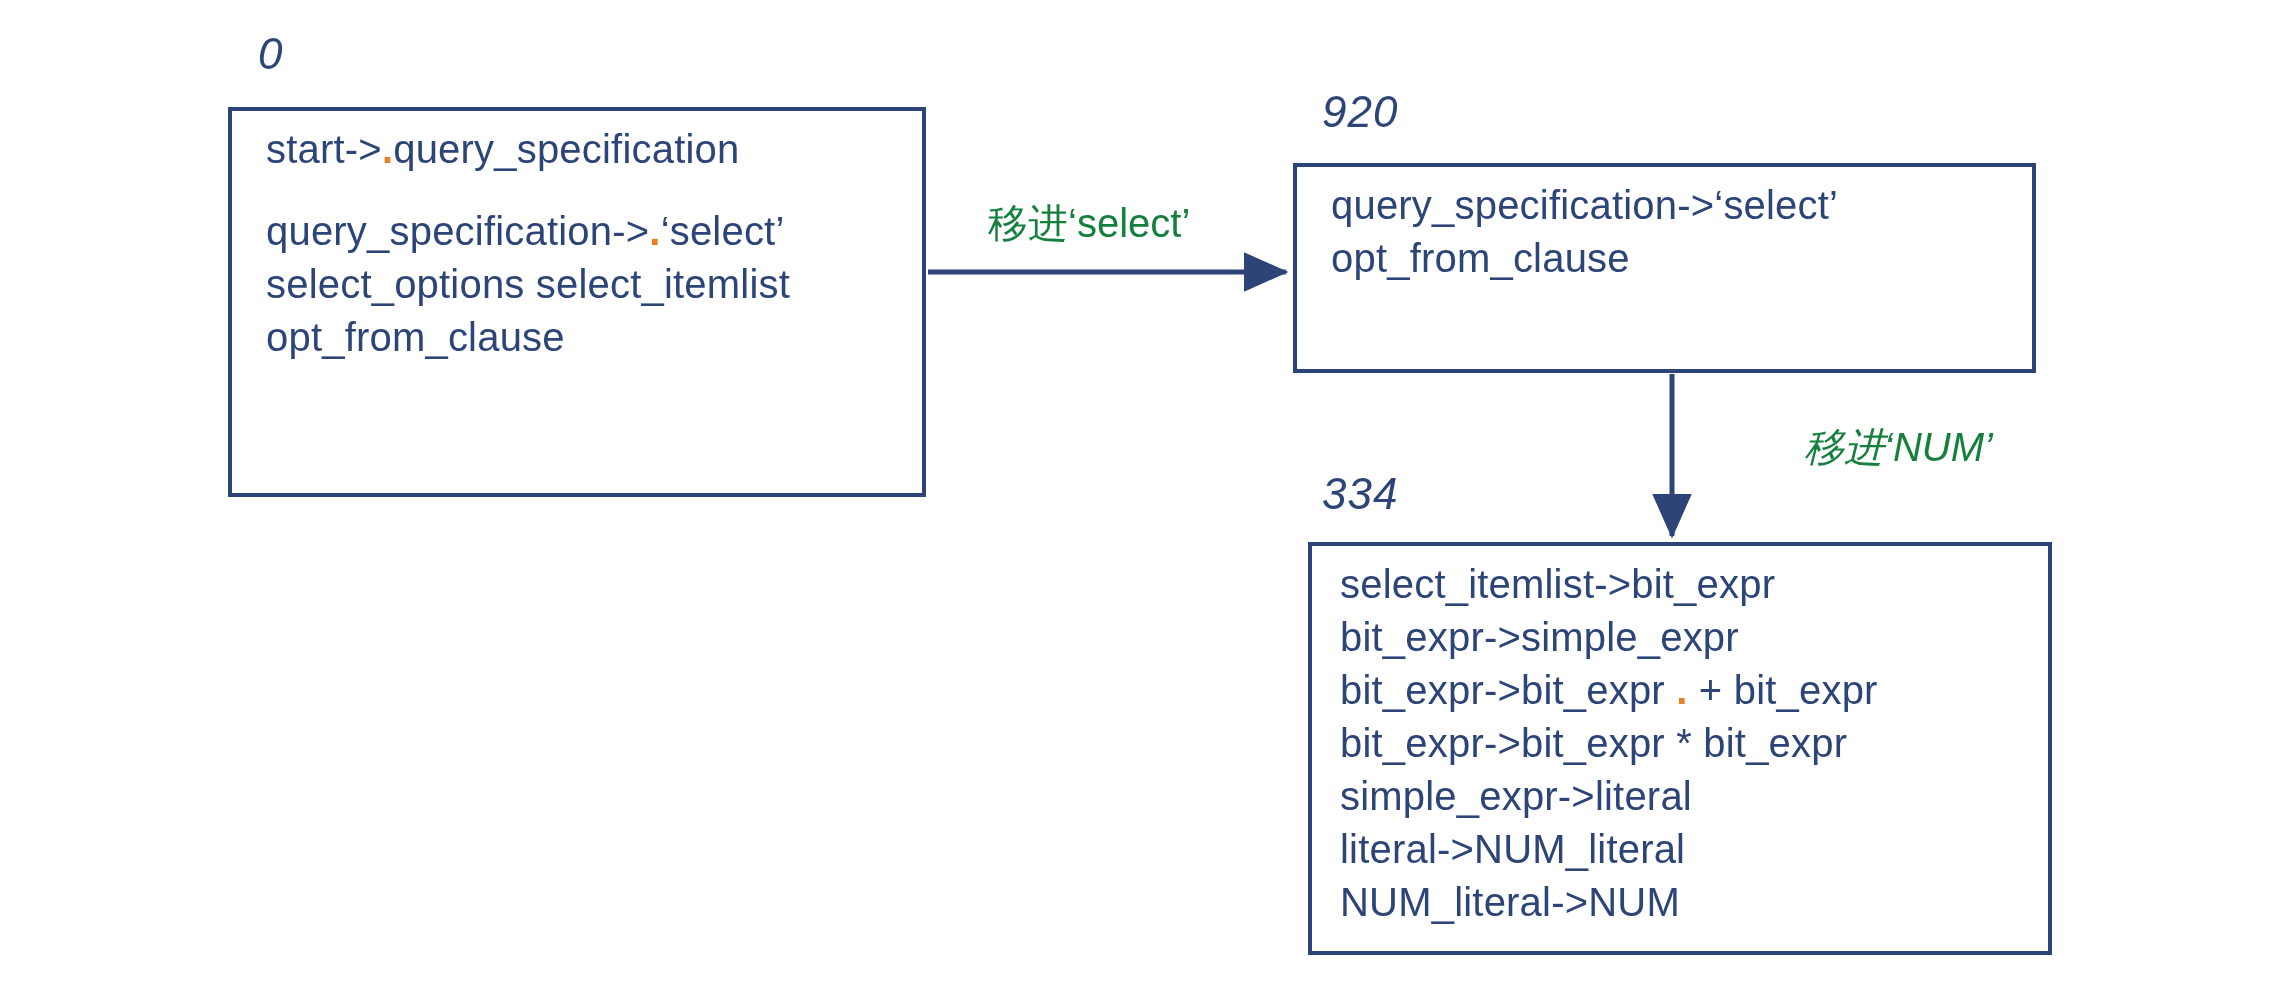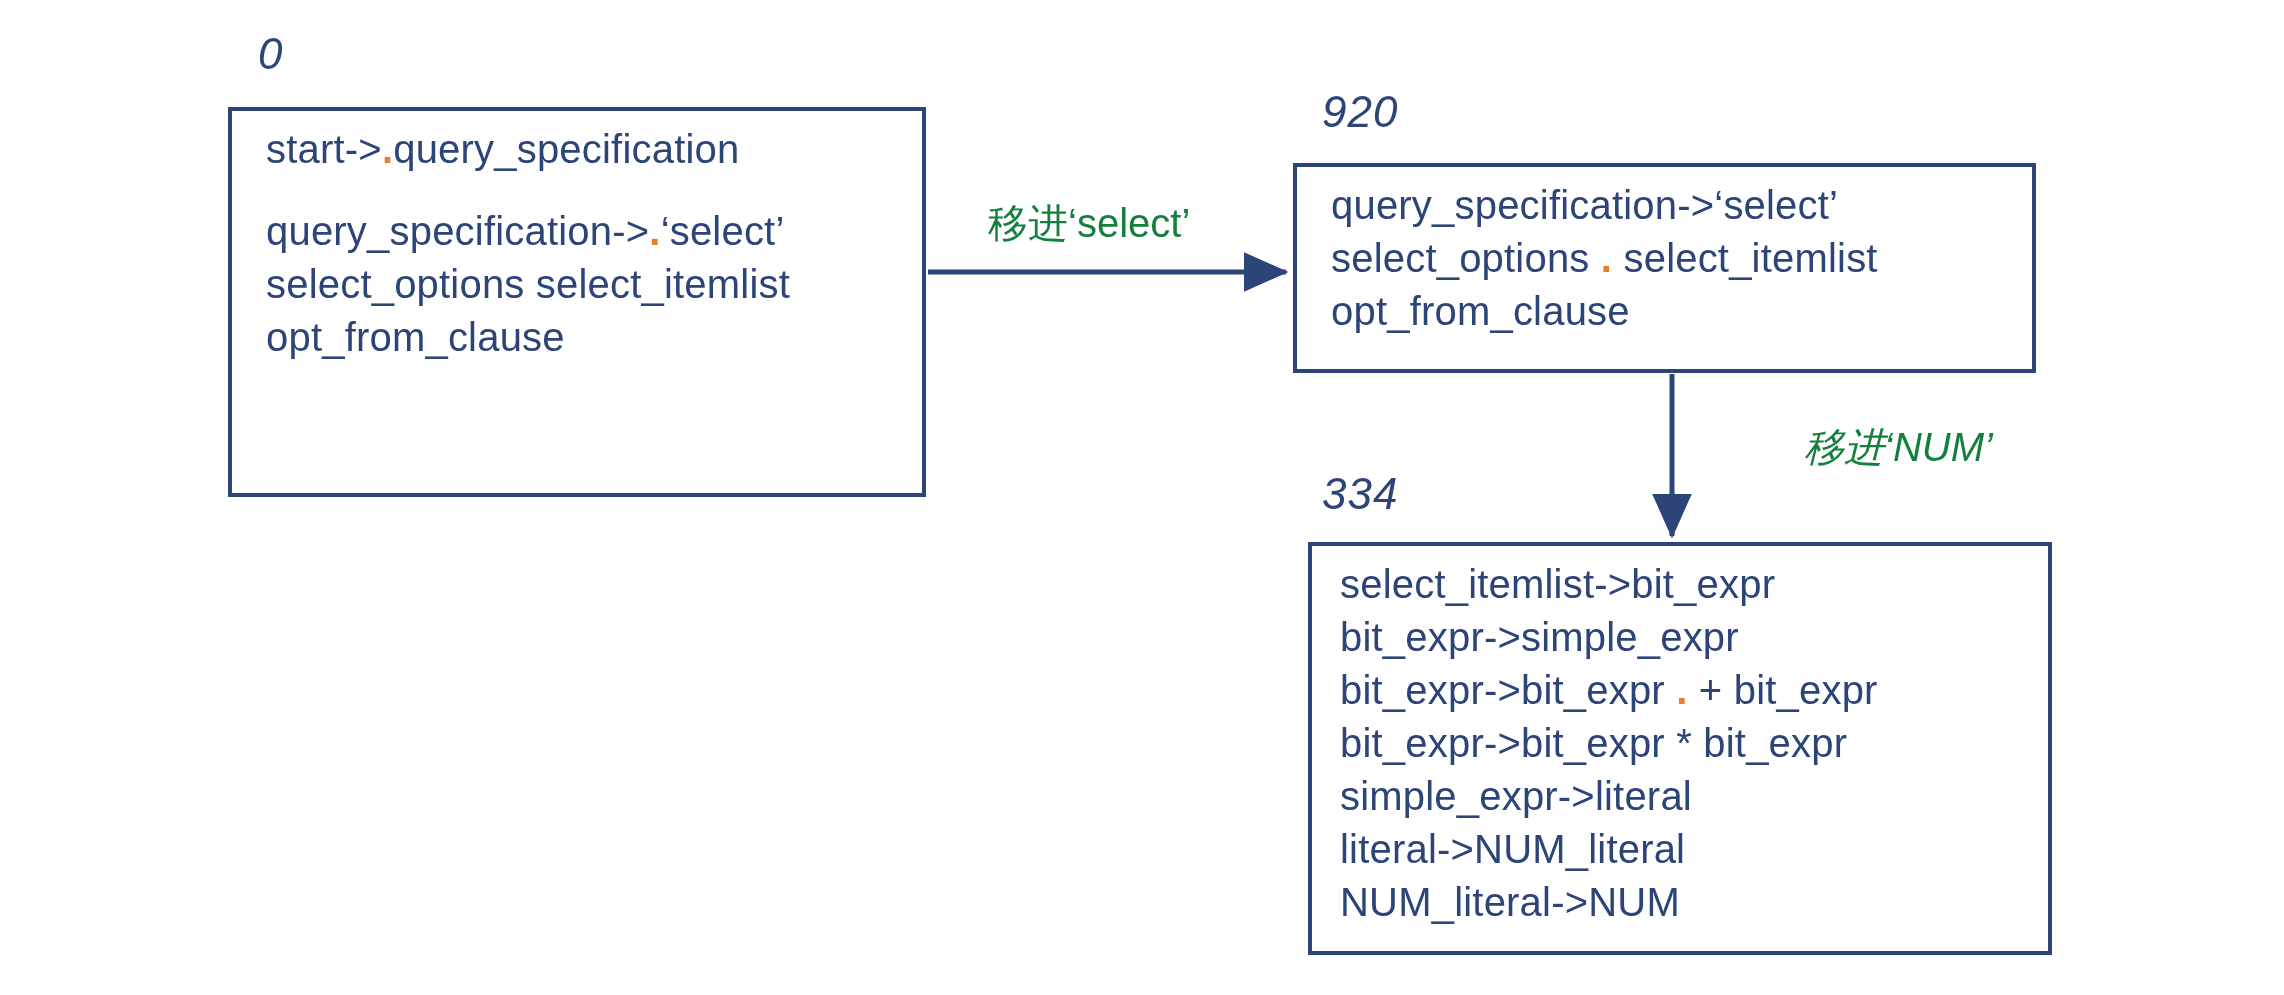--- a/index.html
+++ b/index.html
@@ -124,21 +124,20 @@
   </div>
 
   <div class="edge-label" style="left:988px; top:203px;">移进‘select’</div>
 
   <div class="state-label" style="left:1322px; top:90px;">920</div>
 
   <div class="state-box" style="left:1293px; top:163px; width:743px; height:210px;padding-left:31px;">
     <div class="box-inner">
       <div class="prod-line"><span>query_specification-&gt;‘select’</span></div>
 
-      <div class="prod-line"><span>select_options </span><span class="dot">.</span><span> select_itemlist</span></div>
 
       <div class="prod-line"><span>opt_from_clause</span></div>
     </div>
   </div>
 
   <div class="edge-label" style="left:1804px; top:427px;font-style:italic;">移进‘NUM’</div>
 
   <div class="state-label" style="left:1322px; top:472px;">334</div>
 
   <div class="state-box" style="left:1292px; top:542px; width:744px; height:413px;margin-left:16px;">

